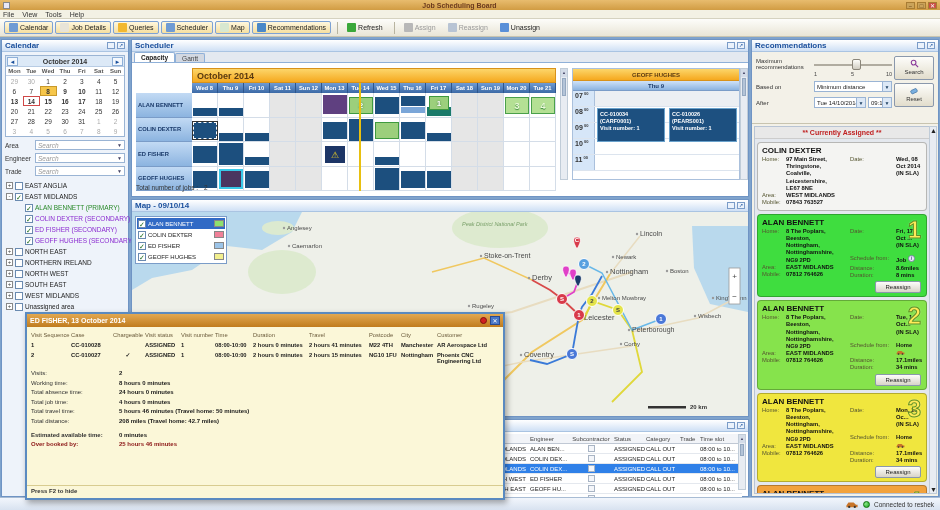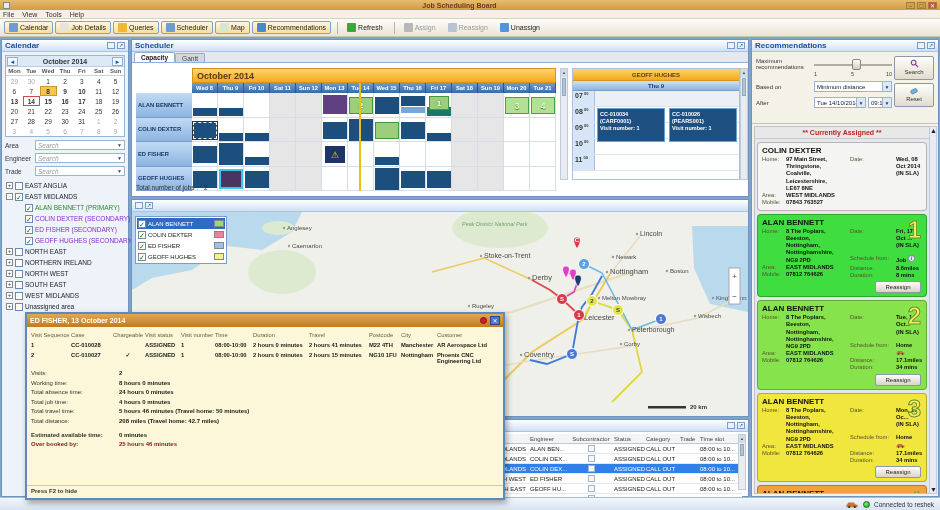--- a/index.html
+++ b/index.html
@@ -601,20 +601,21 @@
       <div class="sthumb"></div>
   </div>
   <div class="dv-total">
     <span>Total number of jobs :</span>
     <span style="margin-left:4px;">2</span>
   </div>
 </div>
 
 <div class="panel" id="map-panel">
   <div class="phead">
+    <span class="ptitle">Map - 09/10/14</span>
     <span class="picons">
         <span class="picon"></span>
         <span class="picon">↗</span>
       </span>
   </div>
   <svg id="map-svg" viewBox="0 0 616 204" preserveAspectRatio="none">
       <rect x="0" y="0" width="616" height="204" fill="#eef0e9"></rect>
       <path d="M0,0 L170,0 L160,20 L130,38 L95,34 L60,58 L20,66 L0,78 Z" fill="#b9d9ed"></path>
       <path d="M560,14 L616,14 L616,100 L578,92 L562,56 Z" fill="#b9d9ed"></path>
       <ellipse cx="146" cy="16" rx="16" ry="7" fill="#dcead0"></ellipse>

